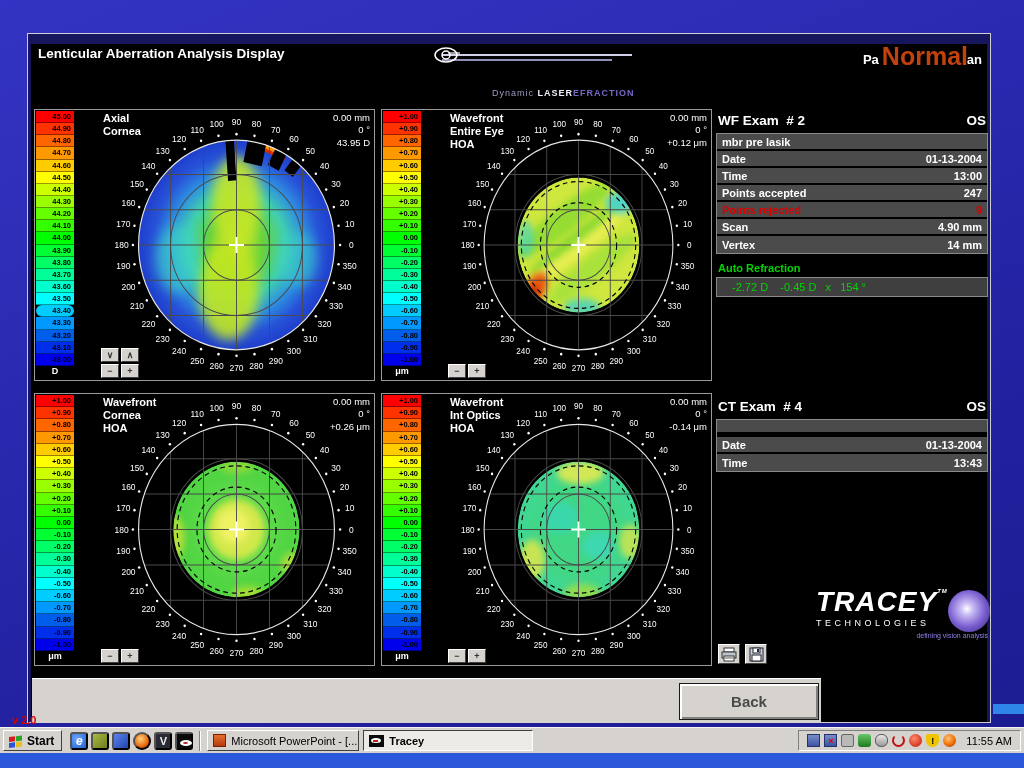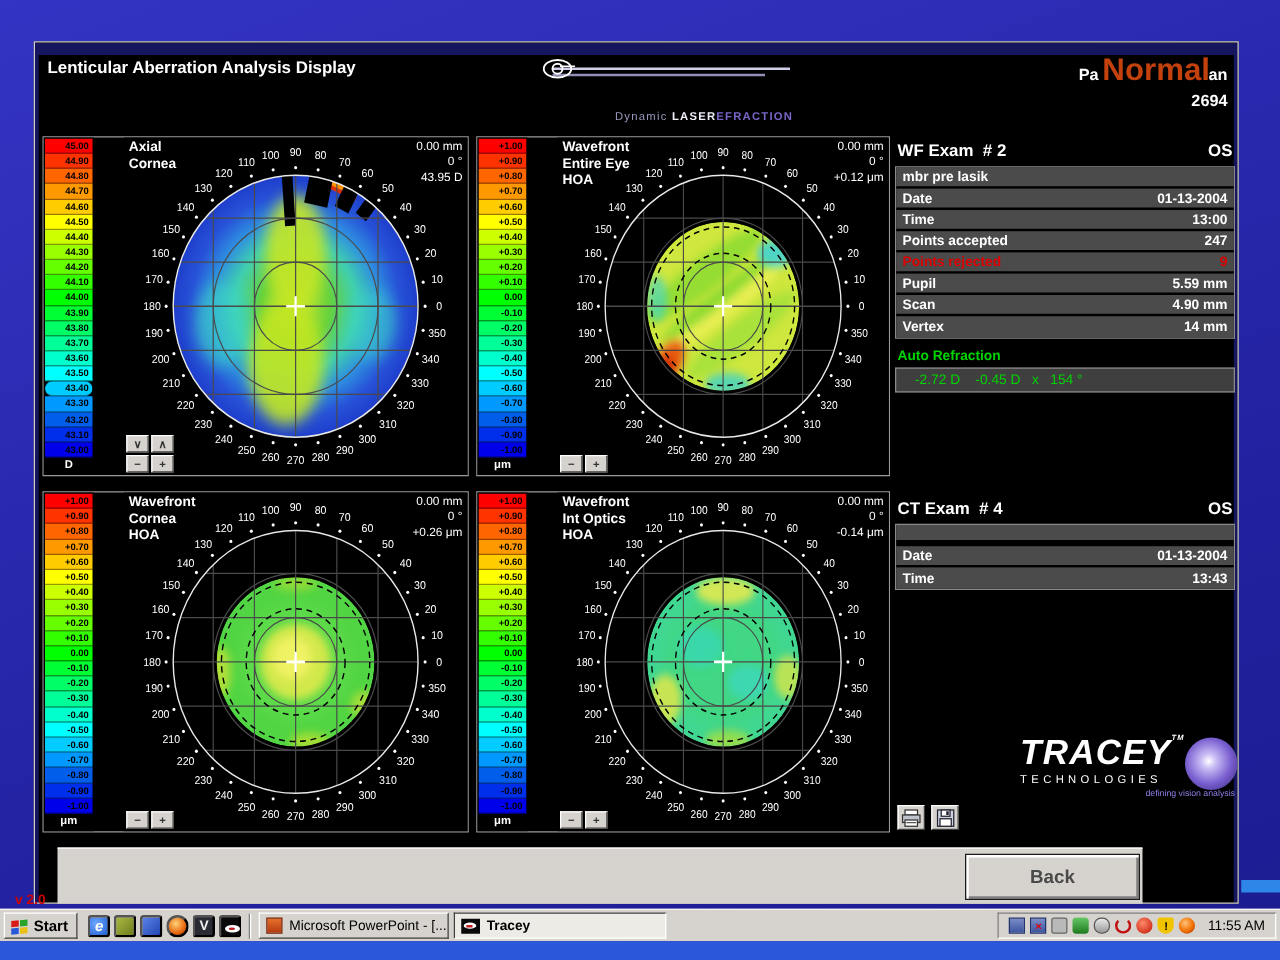--- a/index.html
+++ b/index.html
@@ -65,21 +65,21 @@
   .io-btn{width:22px;height:20px;background:#d6d3ce;border:1px solid;border-color:#fff #404040 #404040 #fff;padding:1px;cursor:pointer;display:flex;align-items:center;justify-content:center;}
   .tracey{position:absolute;right:0;bottom:2px;width:172px;height:76px;color:#fff;}
   .tracey-name{font-size:28px;font-weight:bold;font-style:italic;letter-spacing:1px;line-height:1;}
   .tracey-tm{font-size:6px;vertical-align:top;}
   .tracey-sub{font-size:9px;letter-spacing:3.5px;margin-top:2px;}
   .tracey-tag{font-size:7px;color:#8f80e8;text-align:right;margin-top:4px;}
   .starburst{position:absolute;right:-2px;top:2px;width:42px;height:42px;border-radius:50%;
     background:radial-gradient(circle at 45% 45%,#ffffff 0%,#cabdf5 18%,#7a5fd0 55%,#2e2270 100%);}
 
   
-  .footer-bar{position:absolute;left:18px;top:644px;width:868px;height:45px;background:#d6d3ce;border-top:1px solid #fff;}
+  .footer-bar{position:absolute;left:4px;top:644px;width:789px;height:45px;background:#d6d3ce;border-top:1px solid #fff;}
   .back-btn{position:absolute;right:2px;top:4px;width:140px;height:37px;background:#d6d3ce;color:#4a4a4a;font-size:15px;font-weight:bold;
     border:1px solid #1a1a1a;box-shadow:inset 2px 2px 0 #fff,inset -2px -2px 0 #808080;cursor:pointer;}
 
   .version{position:absolute;left:12px;top:714px;color:#d00000;font-size:11px;font-weight:bold;z-index:5;}
   .right-strip{position:absolute;left:993px;top:704px;width:31px;height:10px;background:#2e86e8;}
   .bottom-strip{position:absolute;left:0;top:753px;width:1024px;height:15px;background:#2b57da;}
 
   
   .taskbar{position:absolute;left:0;top:727px;width:1024px;height:26px;background:#d6d3ce;border-top:1px solid #f6f5f2;display:flex;align-items:center;padding:2px 3px;}
   .start-btn{display:flex;align-items:center;gap:4px;height:21px;padding:0 7px 0 4px;background:#d6d3ce;font-weight:bold;font-size:12px;color:#000;
@@ -131,21 +131,20 @@
         <svg class="logo-eye" width="26" height="18" viewBox="0 0 26 18">
           <ellipse cx="12" cy="9" rx="11" ry="7" fill="none" stroke="#fff" stroke-width="1.5"></ellipse>
           <circle cx="12" cy="9" r="4" fill="none" stroke="#fff" stroke-width="1.5"></circle>
           <line x1="14" y1="7" x2="26" y2="7" stroke="#fff" stroke-width="1.2"></line>
         </svg>
         <div class="logo-tagline"><span class="tag-dynamic">Dynamic</span> <span class="tag-laser">LASER</span><span class="tag-refraction">EFRACTION</span></div>
       </div>
 
       <div class="patient">
         <div class="patient-line"><span>Pa</span><span class="patient-gap"></span><span>an</span></div>
-        <div class="patient-id">2694</div>
         <div class="overlay-normal">Normal</div>
       </div>
     </div>
 
     <div id="map-tl" class="map-slot">
         <div class="map-panel">
           <div class="scale-col">
             <div class="scale-cells">
               <div class="scale-cell" style="background: rgb(255, 0, 0);">45.00</div>
               <div class="scale-cell" style="background: rgb(255, 51, 0);">44.90</div>
@@ -850,24 +849,20 @@
             </div>
             <div class="exam-row">
               <span>Points accepted</span>
               <span>247</span>
             </div>
             <div class="exam-row alert">
               <span>Points rejected</span>
               <span>9</span>
             </div>
             <div class="exam-row">
-              <span>Pupil</span>
-              <span>5.59 mm</span>
-            </div>
-            <div class="exam-row">
               <span>Scan</span>
               <span>4.90 mm</span>
             </div>
             <div class="exam-row">
               <span>Vertex</span>
               <span>14 mm</span>
             </div>
           </div>
         <div class="auto-refr-label">Auto Refraction</div>
         <div class="auto-refr-box">-2.72 D    -0.45 D   x   154 °</div>

